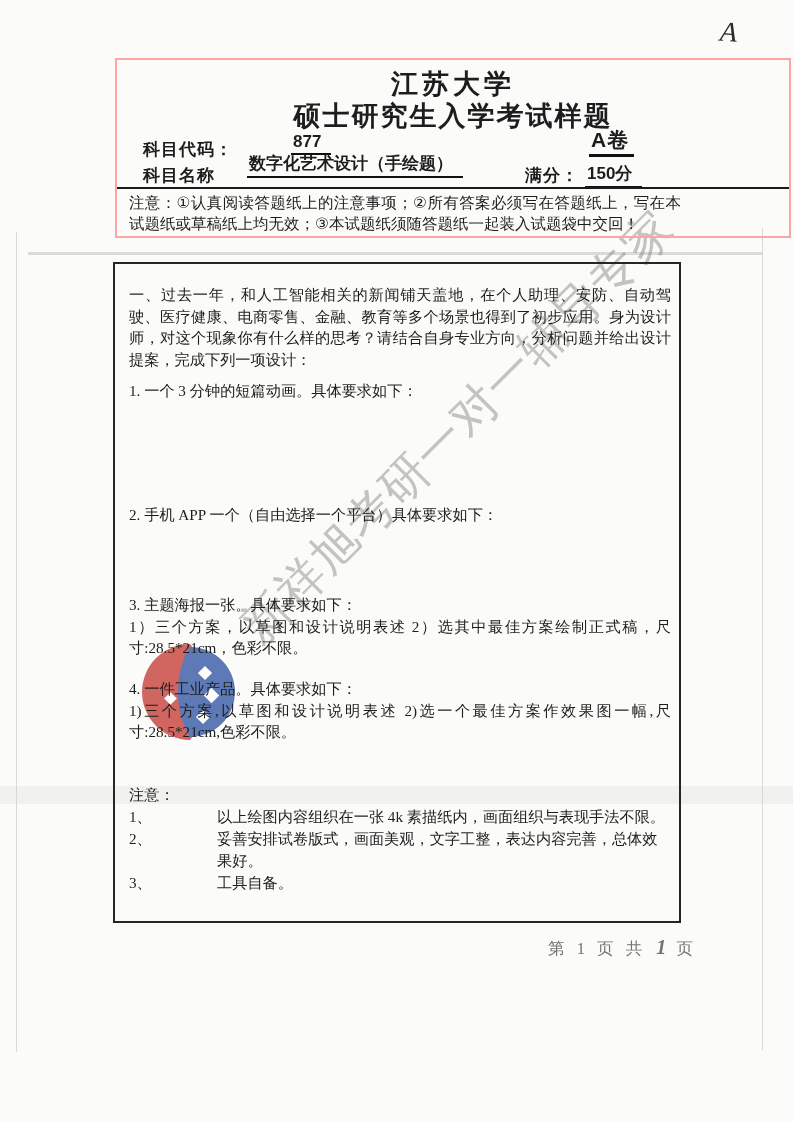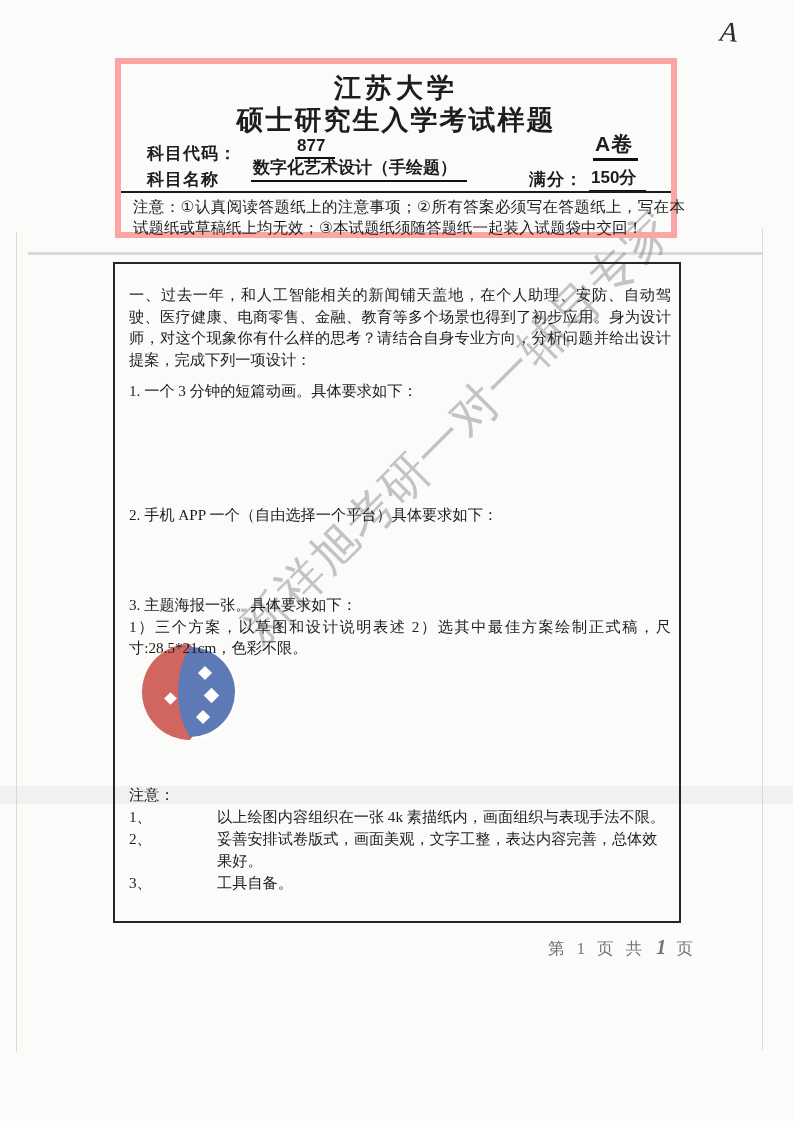--- a/index.html
+++ b/index.html
@@ -22,22 +22,22 @@
     color:#8c8c8c;opacity:.5;font-weight:400;z-index:1;
   }
   .wm-logo{position:absolute;left:140px;top:642px;width:100px;height:100px;opacity:.82;z-index:1;}
   
   .corner-a{
     position:absolute;left:720px;top:16px;font-size:28px;font-style:italic;
     font-family:"Liberation Serif",serif;color:#2b2b2b;transform:rotate(4deg);z-index:2;
   }
   
   .hdr{
-    position:absolute;left:115px;top:58px;width:562px;height:180px;
-    border:6px solid #fca5a5;box-sizing:border-box;z-index:2;
+    position:absolute;left:115px;top:58px;width:676px;height:180px;
+    border:2px solid #fca5a5;box-sizing:border-box;z-index:2;
     font-family:"Liberation Sans","DejaVu Sans",sans-serif;
   }
   .hdr-sep{position:absolute;left:0;right:0;top:127px;border-top:2px solid #1b1b1b;}
   .uni-title{position:absolute;left:0;right:0;top:6px;text-align:center;font-size:27px;font-weight:700;letter-spacing:4px;}
   .exam-title{position:absolute;left:0;right:0;top:38px;text-align:center;font-size:27px;font-weight:700;letter-spacing:2px;}
   .h-label{position:absolute;font-size:17px;font-weight:700;letter-spacing:1px;}
   .h-val{position:absolute;font-size:17px;font-weight:700;border-bottom:2px solid #111;padding:0 10px 1px 2px;}
   .code-label{left:26px;top:78px;}
   .code-val{left:130px;top:72px;margin-left:44px;}
   .aver{position:absolute;left:472px;top:66px;font-size:21px;font-weight:700;border-bottom:3px solid #111;padding:0 5px 0 2px;letter-spacing:1px;}
@@ -125,20 +125,24 @@
 
     <div class="blk it2">
       <p>2. 手机 APP 一个（自由选择一个平台）具体要求如下：</p>
     </div>
 
     <div class="blk it3">
       <p>3. 主题海报一张。具体要求如下：</p>
       <p>1）三个方案，以草图和设计说明表述 2）选其中最佳方案绘制正式稿，尺寸:28.5*21cm，色彩不限。</p>
     </div>
 
+    <div class="blk it4">
+      <p>4. 一件工业产品。具体要求如下：</p>
+      <p>1)三个方案,以草图和设计说明表述 2)选一个最佳方案作效果图一幅,尺寸:28.5*21cm,色彩不限。</p>
+    </div>
 
     <div class="blk notes">
       <p>注意：</p>
       <div class="note-row">
         <span class="note-num">1、</span>
         <span class="note-text">以上绘图内容组织在一张 4k 素描纸内，画面组织与表现手法不限。</span>
       </div>
       <div class="note-row">
         <span class="note-num">2、</span>
         <span class="note-text">妥善安排试卷版式，画面美观，文字工整，表达内容完善，总体效果好。</span>

